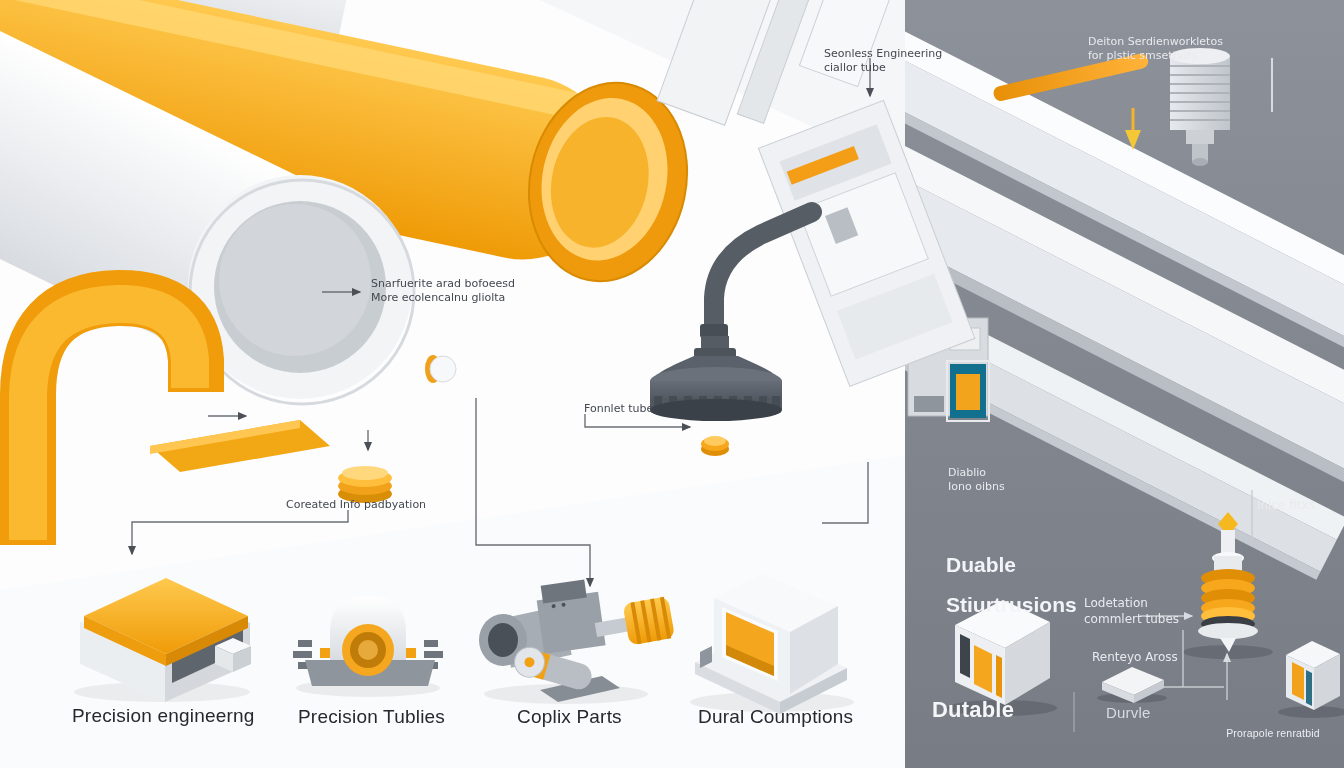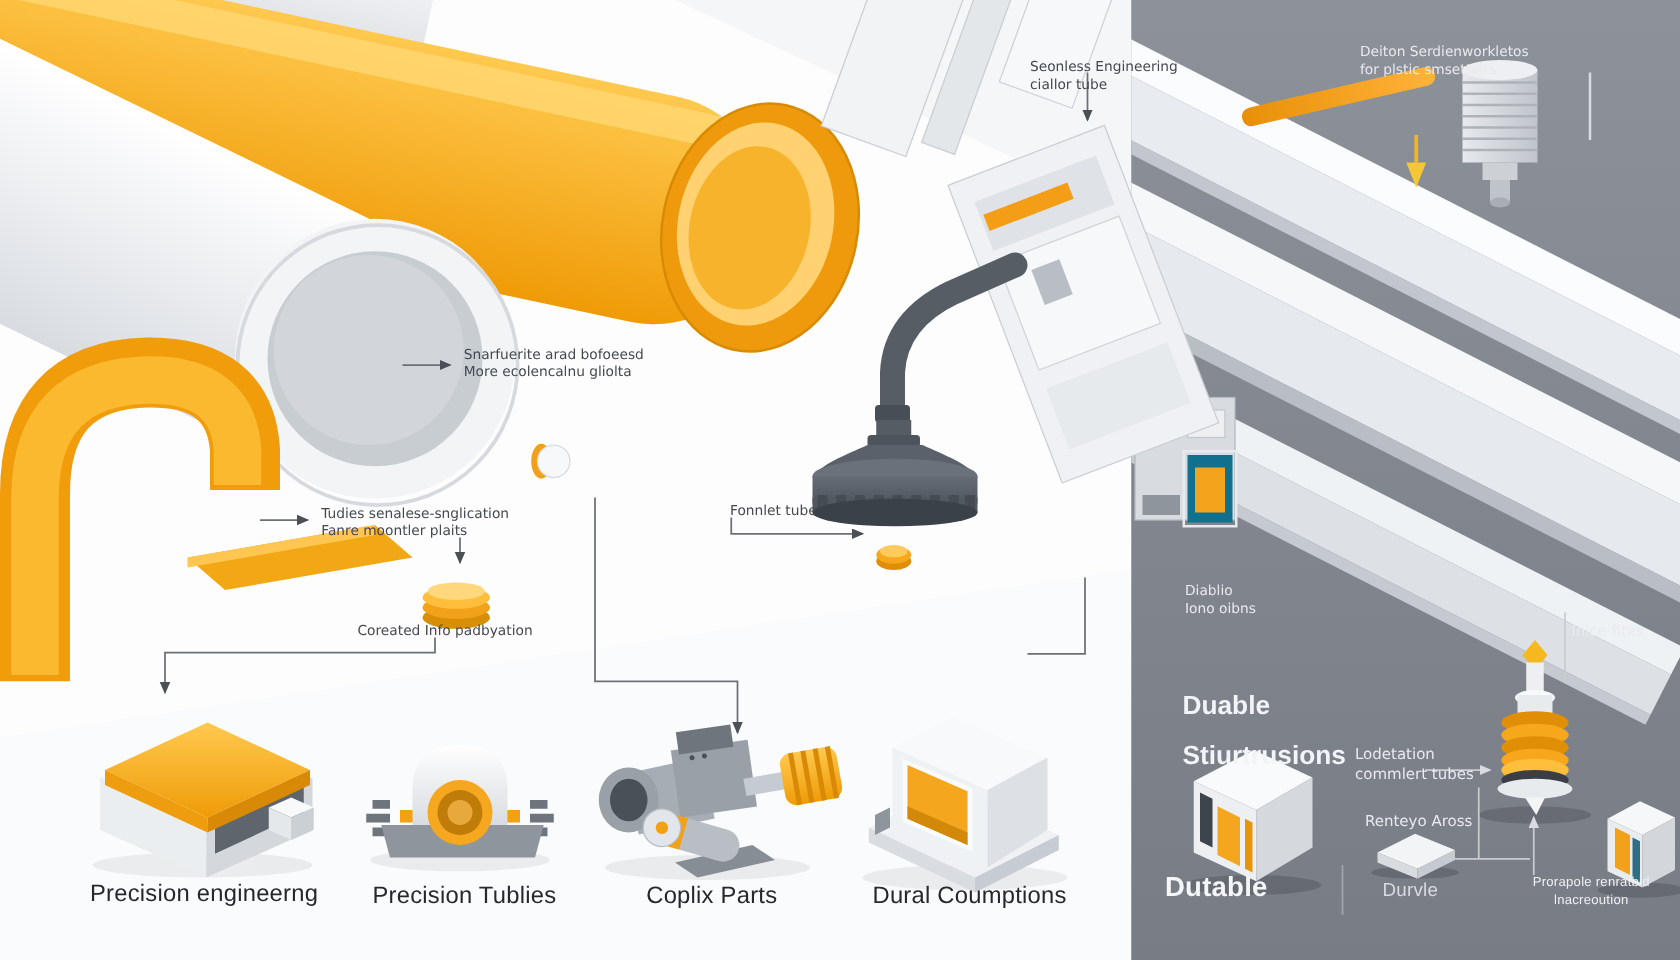--- a/index.html
+++ b/index.html
@@ -8,21 +8,21 @@
   .ann{position:absolute;font-family:"DejaVu Sans",sans-serif;font-size:11px;line-height:1.3;color:#43484F;white-space:nowrap;}
   .ann span{display:block;}
   .ann.light{color:#E8EAEE;}
   .ann.md{font-size:12px;}
   .heading{position:absolute;font-family:"Liberation Sans",sans-serif;font-size:21px;font-weight:600;color:#F2F4F7;line-height:1.15;white-space:nowrap;}
   .heading span{display:block;margin-top:16px;}
   .cap{position:absolute;font-family:"Liberation Sans",sans-serif;font-size:19px;font-weight:500;color:#25282D;letter-spacing:.2px;white-space:nowrap;}
   .cap.big-light{color:#F4F6F8;font-weight:600;font-size:22px;}
   .cap.small-light{color:#D8DBE0;font-weight:400;font-size:15px;}
   .cap.tiny-light{color:#EDEFF2;font-weight:400;font-size:10.5px;line-height:1.3;text-align:center;width:130px;}
-  .cap.tiny-light span{display:block;}
+  .cap.tiny-light span{display:block;margin-top:27px;}
 </style>
 </head>
 <body>
 
 <div class="canvas">
 
 <svg class="scene" width="1344" height="768" viewBox="0 0 1344 768">
   <defs>
     <linearGradient id="gY" x1="0" y1="0" x2="0" y2="1">
       <stop offset="0" stop-color="#FFC94F"></stop>
@@ -368,24 +368,20 @@
   <span>ciallor tube</span>
 </div>
 <div class="ann light" style="left:1088px;top:35px;">
   <span>Deiton Serdienworkletos</span>
   <span>for plstic smsettvirs</span>
 </div>
 <div class="ann" style="left:371px;top:277px;">
   <span>Snarfuerite arad bofoeesd</span>
   <span>More ecolencalnu gliolta</span>
 </div>
-<div class="ann" style="left:257px;top:404px;">
-  <span>Tudies senalese-snglication</span>
-  <span>Fanre moontler plaits</span>
-</div>
 <div class="ann" style="left:286px;top:498px;">Coreated Info padbyation</div>
 <div class="ann" style="left:584px;top:402px;">Fonnlet tube</div>
 <div class="ann light" style="left:948px;top:466px;">
   <span>Diablio</span>
   <span>Iono oibns</span>
 </div>
 <div class="heading" style="left:946px;top:537px;">
   <span>Duable</span>
   <span>Stiurtrusions</span>
 </div>

